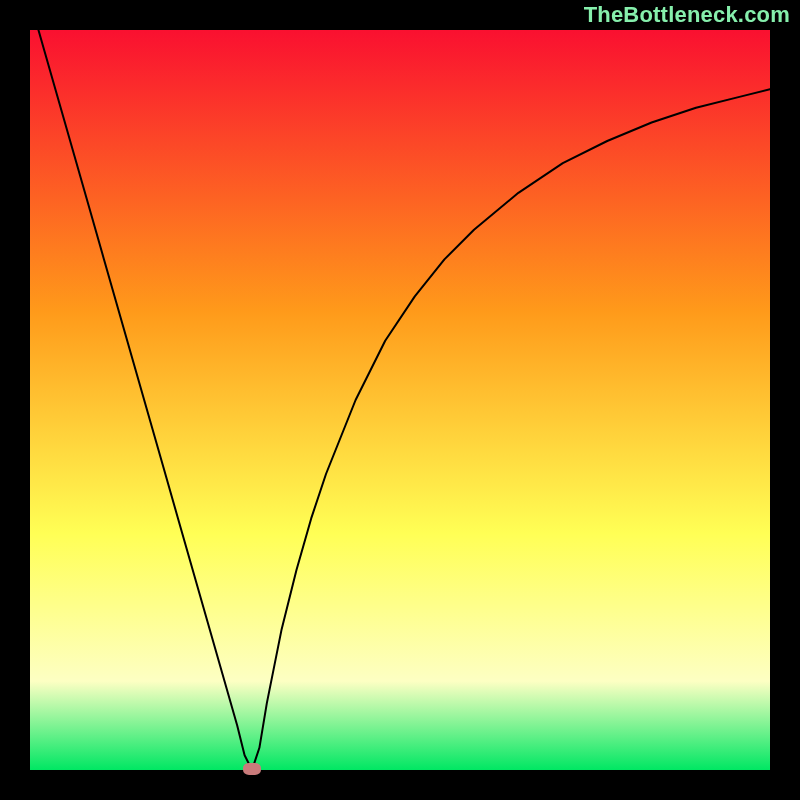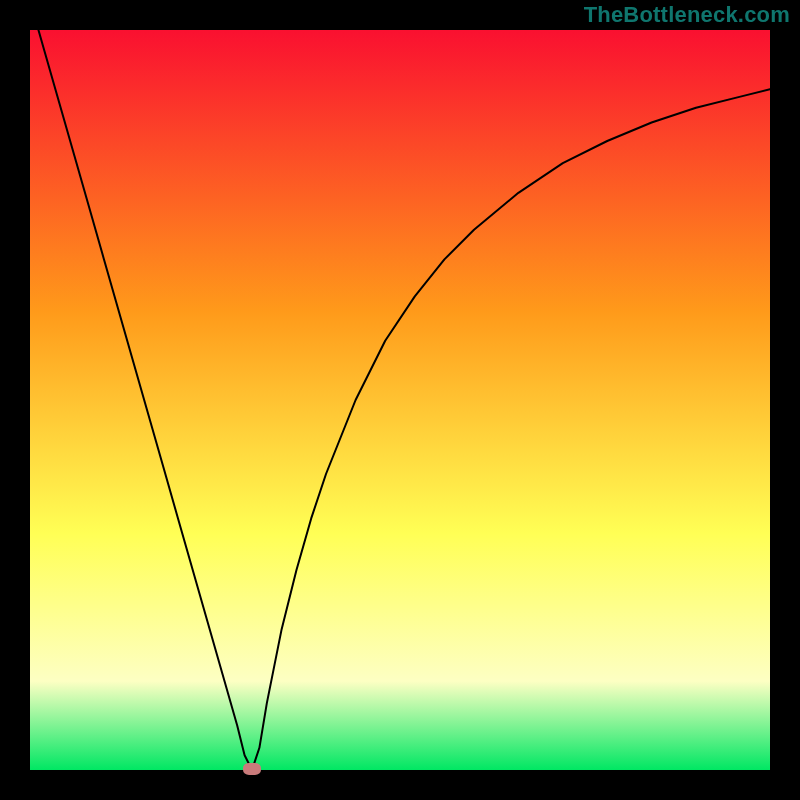--- a/index.html
+++ b/index.html
@@ -16,21 +16,21 @@
     width: 800px;
     height: 800px;
     background: #000;
   }
   .watermark {
     position: absolute;
     top: 2px;
     right: 10px;
     font-size: 22px;
     font-weight: bold;
-    color: #0f766e;
+    color: #86efac;
     letter-spacing: 0.2px;
     z-index: 20;
     user-select: none;
   }
   .plot-area {
     position: absolute;
     left: 30px;
     top: 30px;
     width: 740px;
     height: 740px;

